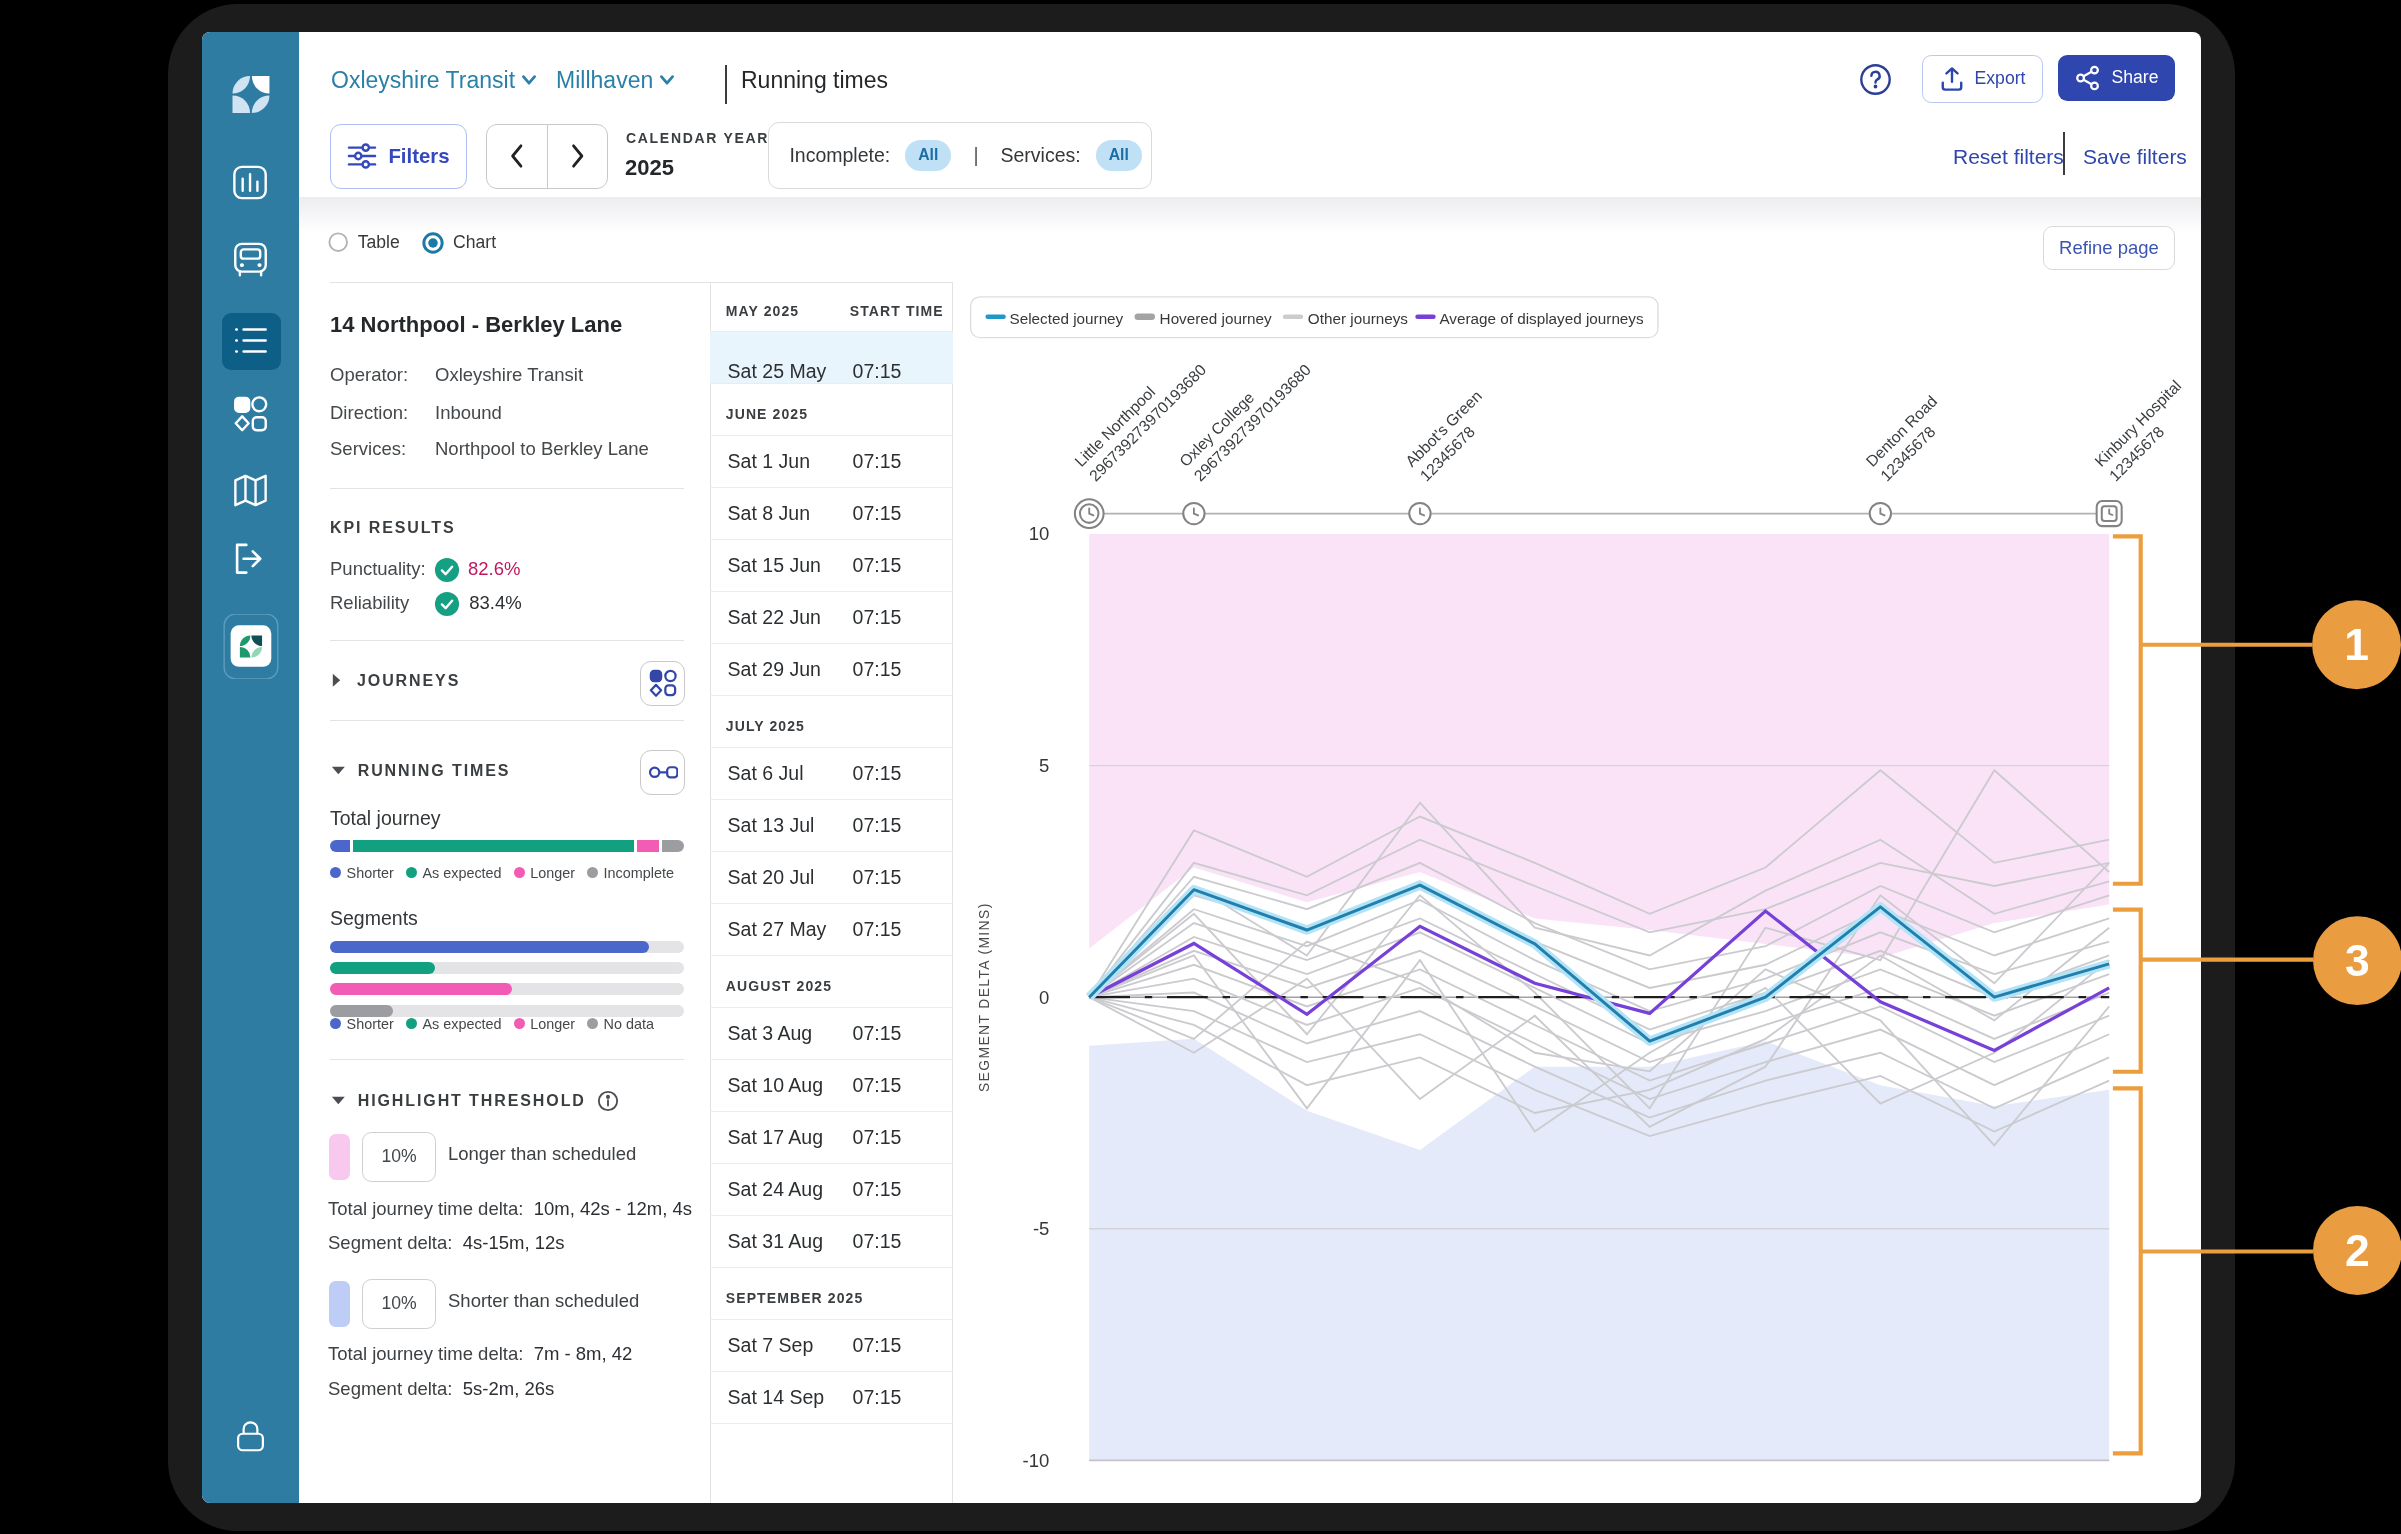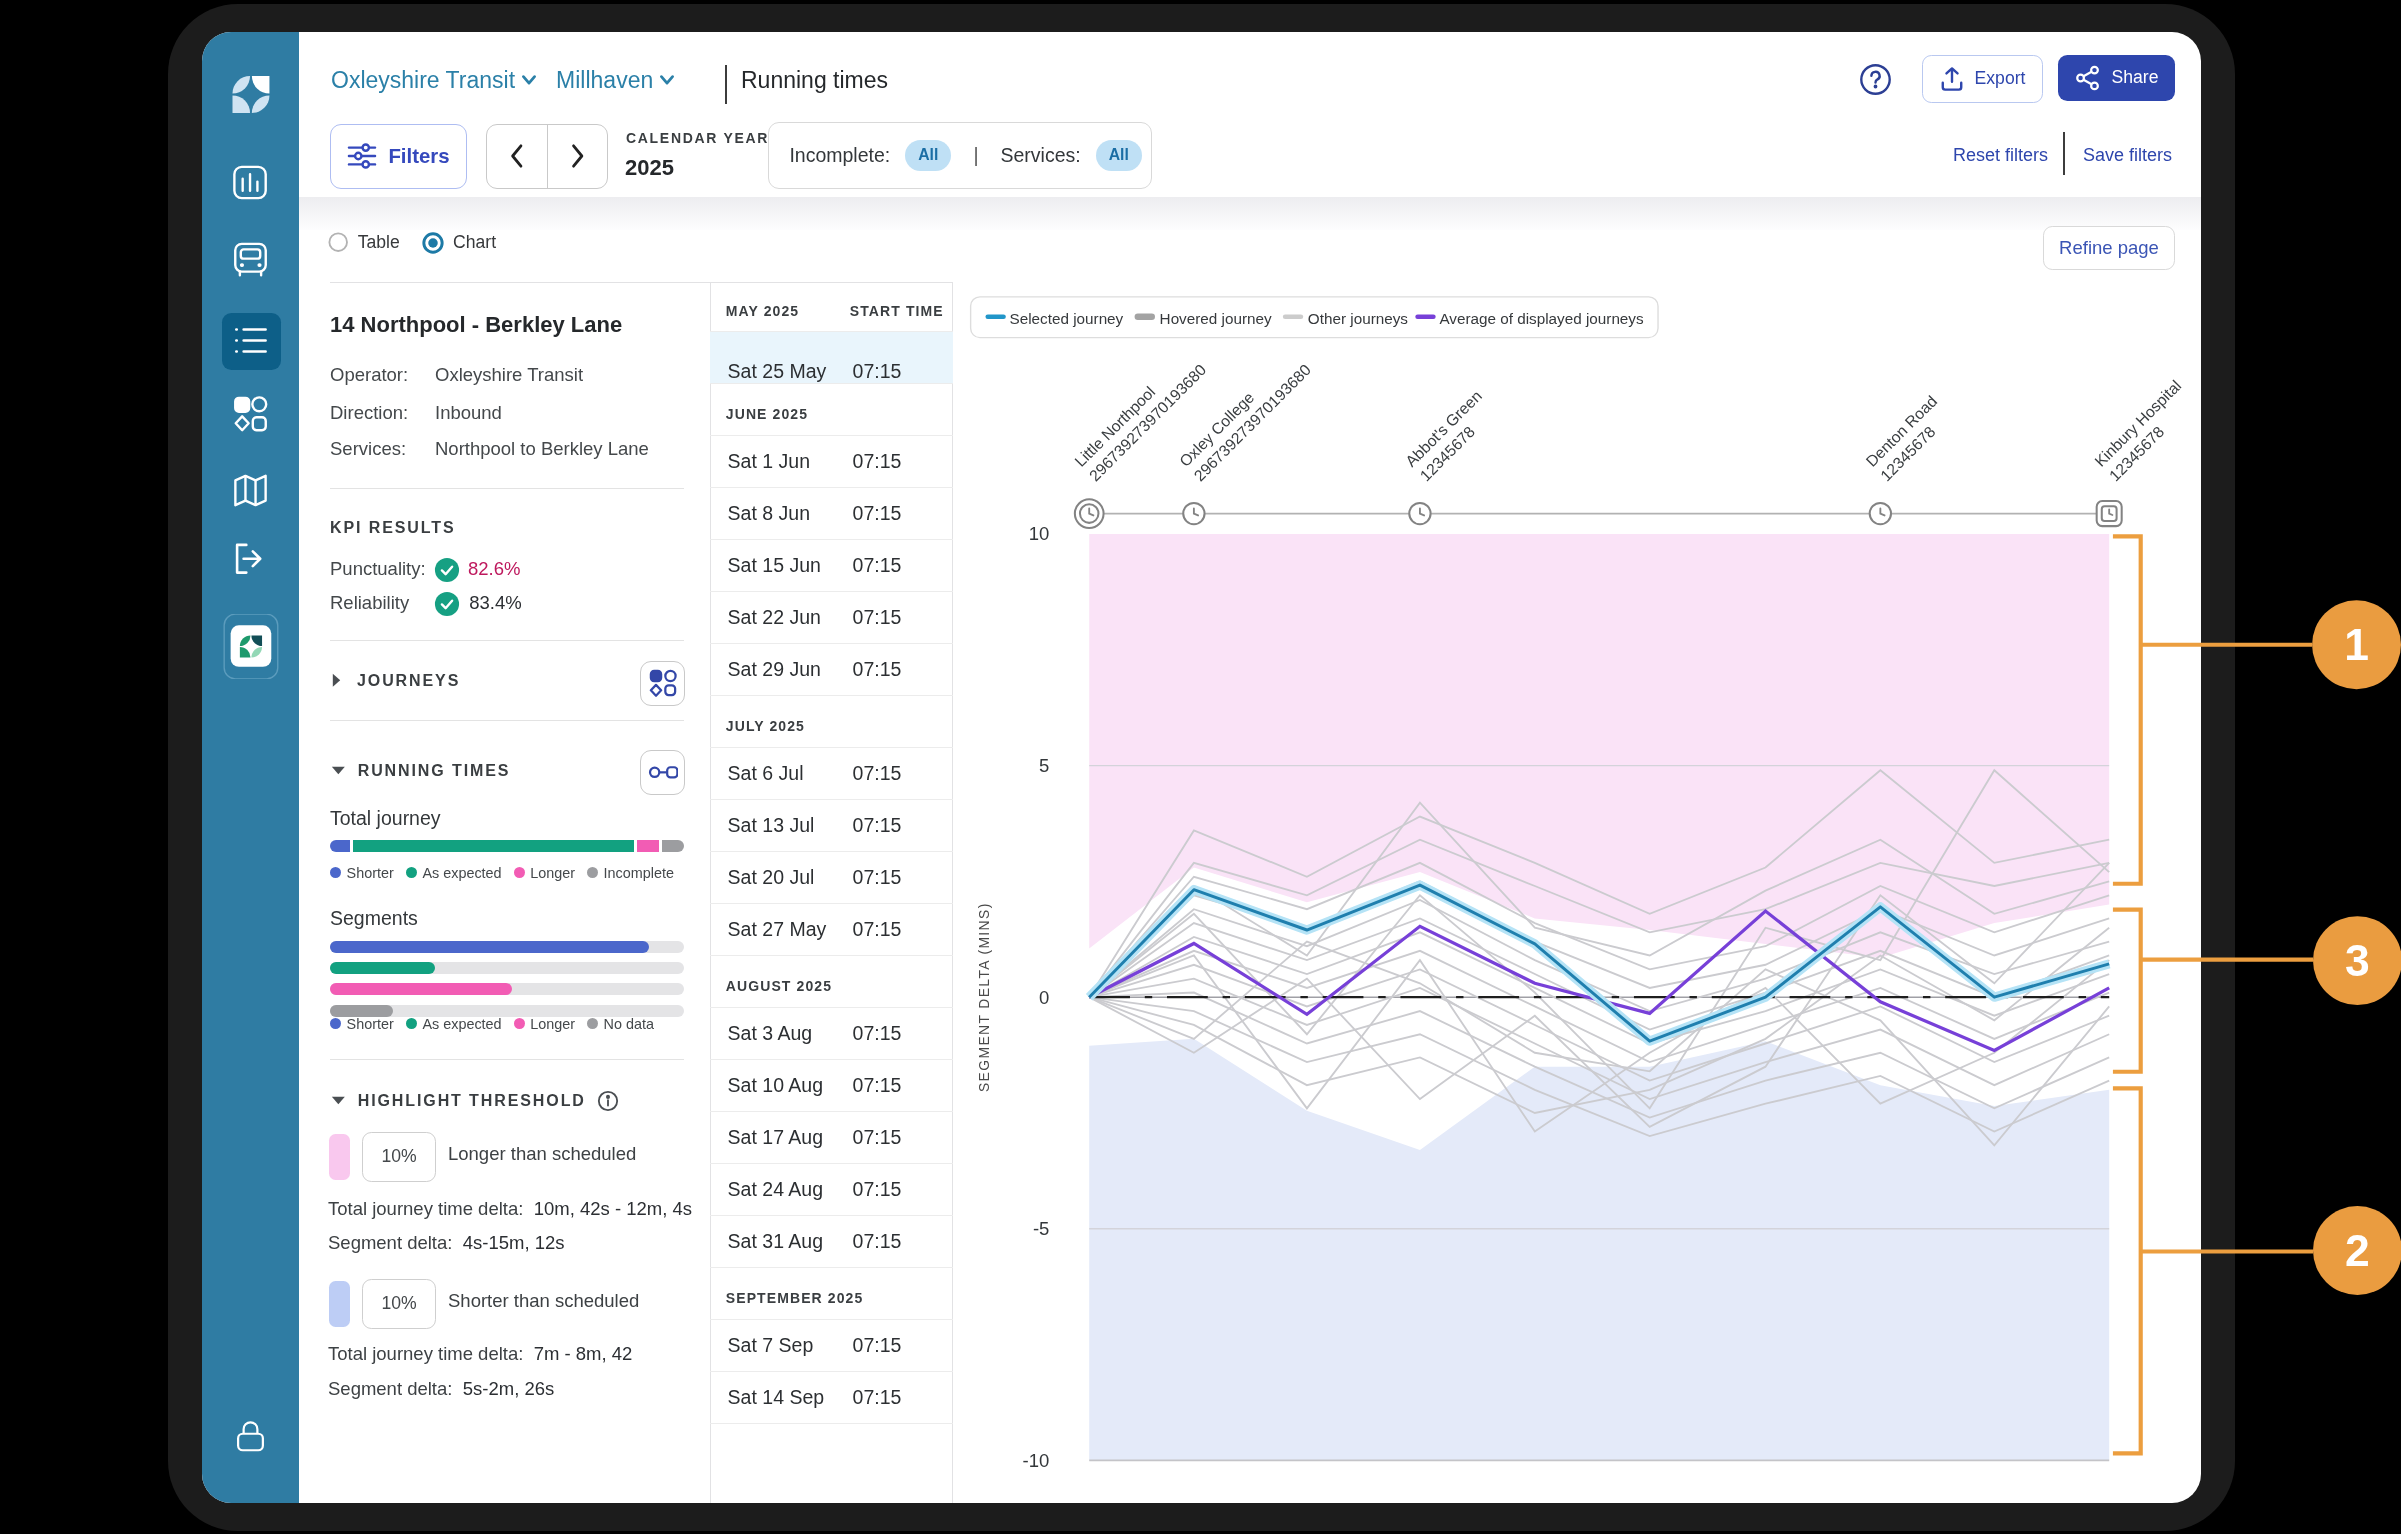--- a/index.html
+++ b/index.html
@@ -1,39 +1,39 @@
 <!DOCTYPE html>
 <html style="font-size:15px"><head>
 <meta charset="utf-8">
 <style>
 html,body{margin:0;padding:0;background:#000;}
 *{-webkit-font-smoothing:antialiased;}
 #stage{position:relative;width:2401px;height:1534px;overflow:hidden;background:#000;
   font-family:"Liberation Sans",sans-serif;}
 .bezel{position:absolute;left:168px;top:3.7px;width:2067px;height:1527px;background:#1c1c1c;border-radius:70px;}
-.app{position:absolute;left:202px;top:31.5px;width:1999px;height:1471px;background:#fff;border-radius:29px;overflow:hidden;}
+.app{position:absolute;left:202px;top:31.5px;width:1999px;height:1471px;background:#fff;border-radius:8px;overflow:hidden;}
 
 .sidebar{position:absolute;left:0;top:0;width:97px;height:1471px;background:#2f7ca3;}
 .sideitem{position:absolute;left:0;width:97px;display:flex;justify-content:center;}
 .active-box{position:absolute;left:19.5px;top:281px;width:59px;height:57px;background:#0d5f88;border-radius:9.3px;}
 
 .crumb{position:absolute;top:35px;left:129px;font-size:23px;color:#2b80a8;font-weight:500;display:flex;align-items:center;white-space:nowrap;}
 .hdivider{position:absolute;left:523px;top:33px;width:1.9px;height:39px;background:#3c3c3c;}
 .btn{position:absolute;display:flex;align-items:center;justify-content:center;border-radius:9.3px;font-weight:500;}
 .export{left:1720px;top:23px;width:119px;height:46px;border:1.9px solid #b9c8f0;color:#2e46ad;font-size:17.6px;background:#fff;}
 .share{left:1856px;top:23px;width:117px;height:46px;background:#2e46ad;color:#fff;font-size:17.6px;}
 .filters{left:128px;top:92px;width:135px;height:63px;border:1.9px solid #aebdf2;color:#3549bd;font-size:20.4px;font-weight:600;border-radius:11px;background:#fff;}
 .pager{position:absolute;left:284px;top:92px;width:120px;height:63px;border:1.9px solid #c9c9c9;border-radius:11px;background:#fff;display:flex;}
 .pager div{flex:1;display:flex;align-items:center;justify-content:center;}
 .pager div:first-child{border-right:1.9px solid #c9c9c9;}
 .calabel{position:absolute;left:424px;top:98px;font-size:14px;font-weight:700;letter-spacing:1.7px;color:#3a3e41;white-space:nowrap;}
 .cayear{position:absolute;left:423px;top:123px;font-size:22px;font-weight:600;color:#25282b;}
 .opsbox{position:absolute;left:566px;top:90px;width:382px;height:65px;border:1.9px solid #d9d9d9;border-radius:11px;display:flex;align-items:center;background:#fff;font-size:19.5px;color:#33373a;}
 .pill{background:#bfe0f5;color:#1b6ea5;font-weight:700;font-size:15.8px;border-radius:92px;padding:6.5px 13px;}
-.rfilters{position:absolute;top:113px;font-size:18px;color:#2e46ad;font-weight:500;white-space:nowrap;}
+.rfilters{position:absolute;top:113px;font-size:21px;color:#2e46ad;font-weight:500;white-space:nowrap;}
 .fdiv{position:absolute;left:1861px;top:100px;width:1.9px;height:43px;background:#3c3c3c;}
 .hshadow{position:absolute;left:97px;top:165px;width:1902px;height:33px;background:linear-gradient(180deg,#ededf0,#fdfdfe);}
 
 .radiorow{position:absolute;left:126px;top:197px;height:28px;display:flex;align-items:center;font-size:17.6px;color:#37393b;}
 .refine{left:1841px;top:194px;width:130px;height:42px;border:1.9px solid #d9d9d9;color:#3b55b5;font-size:18.5px;background:#fff;}
 
 .vline{position:absolute;top:250px;width:0.9px;height:1221px;background:#e2e2e4;}
 .topline{position:absolute;left:128px;top:250px;width:623px;height:0.9px;background:#e2e2e4;}
 .lp{position:absolute;left:128px;top:250px;width:354px;}
 .lp .title{font-size:22px;font-weight:600;color:#25282b;white-space:nowrap;}

